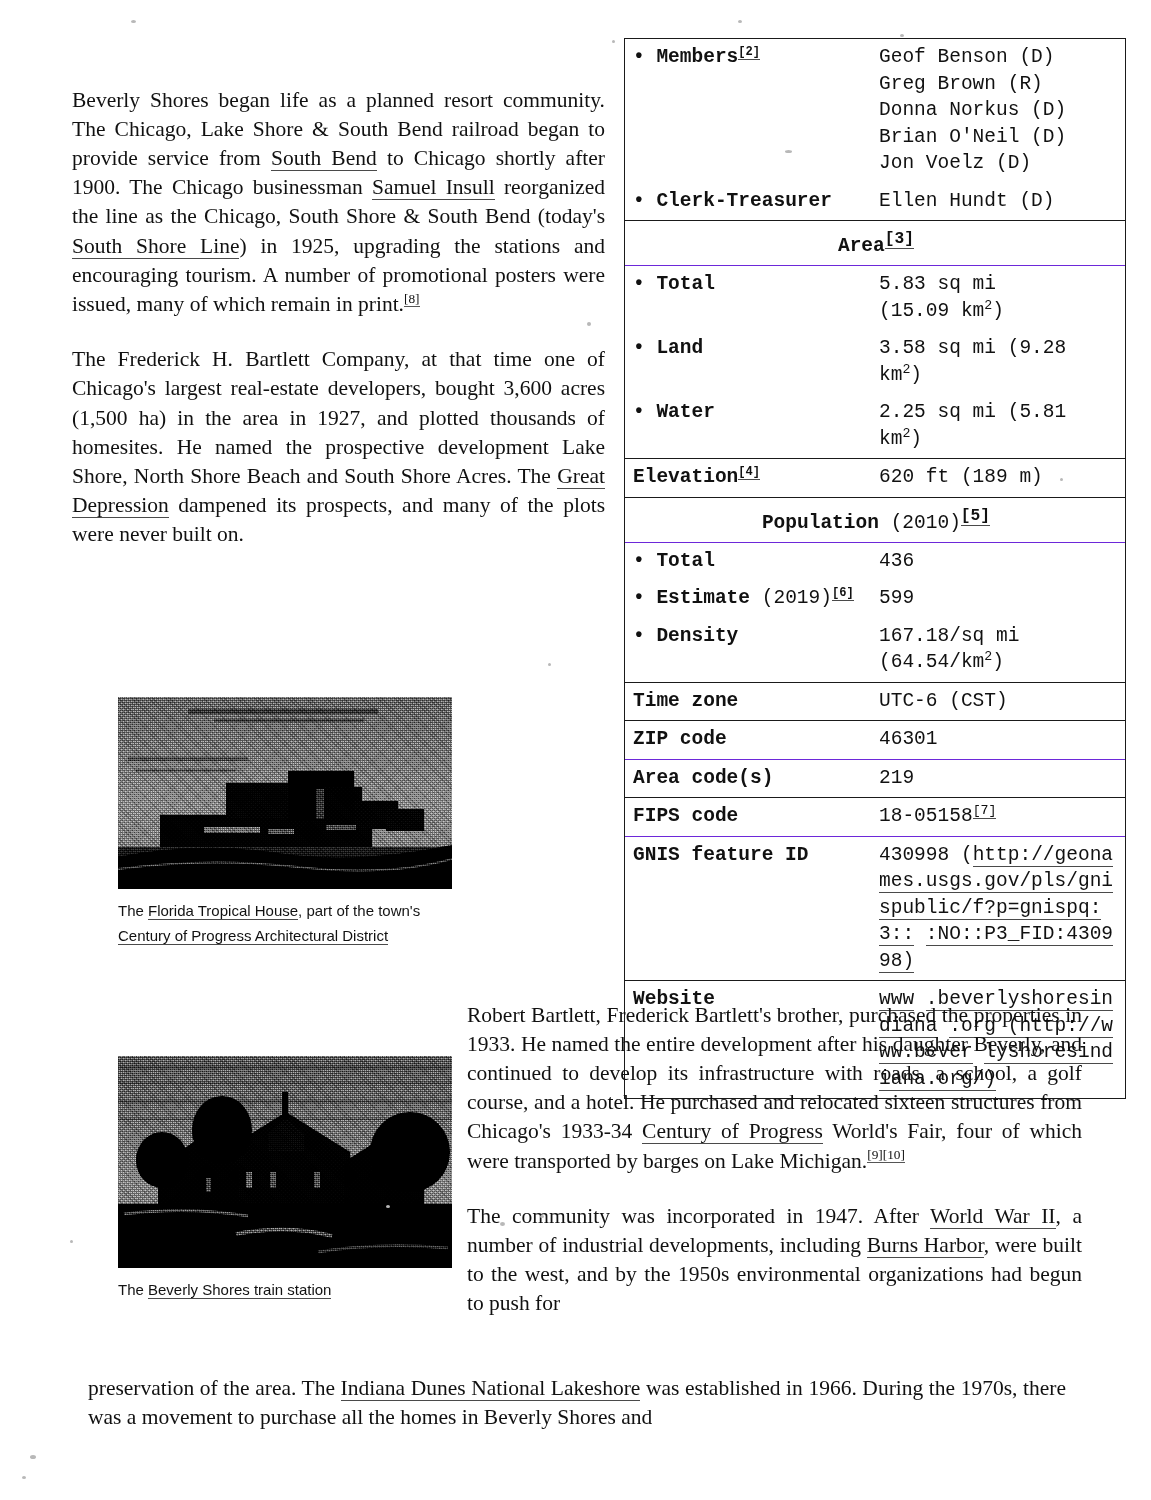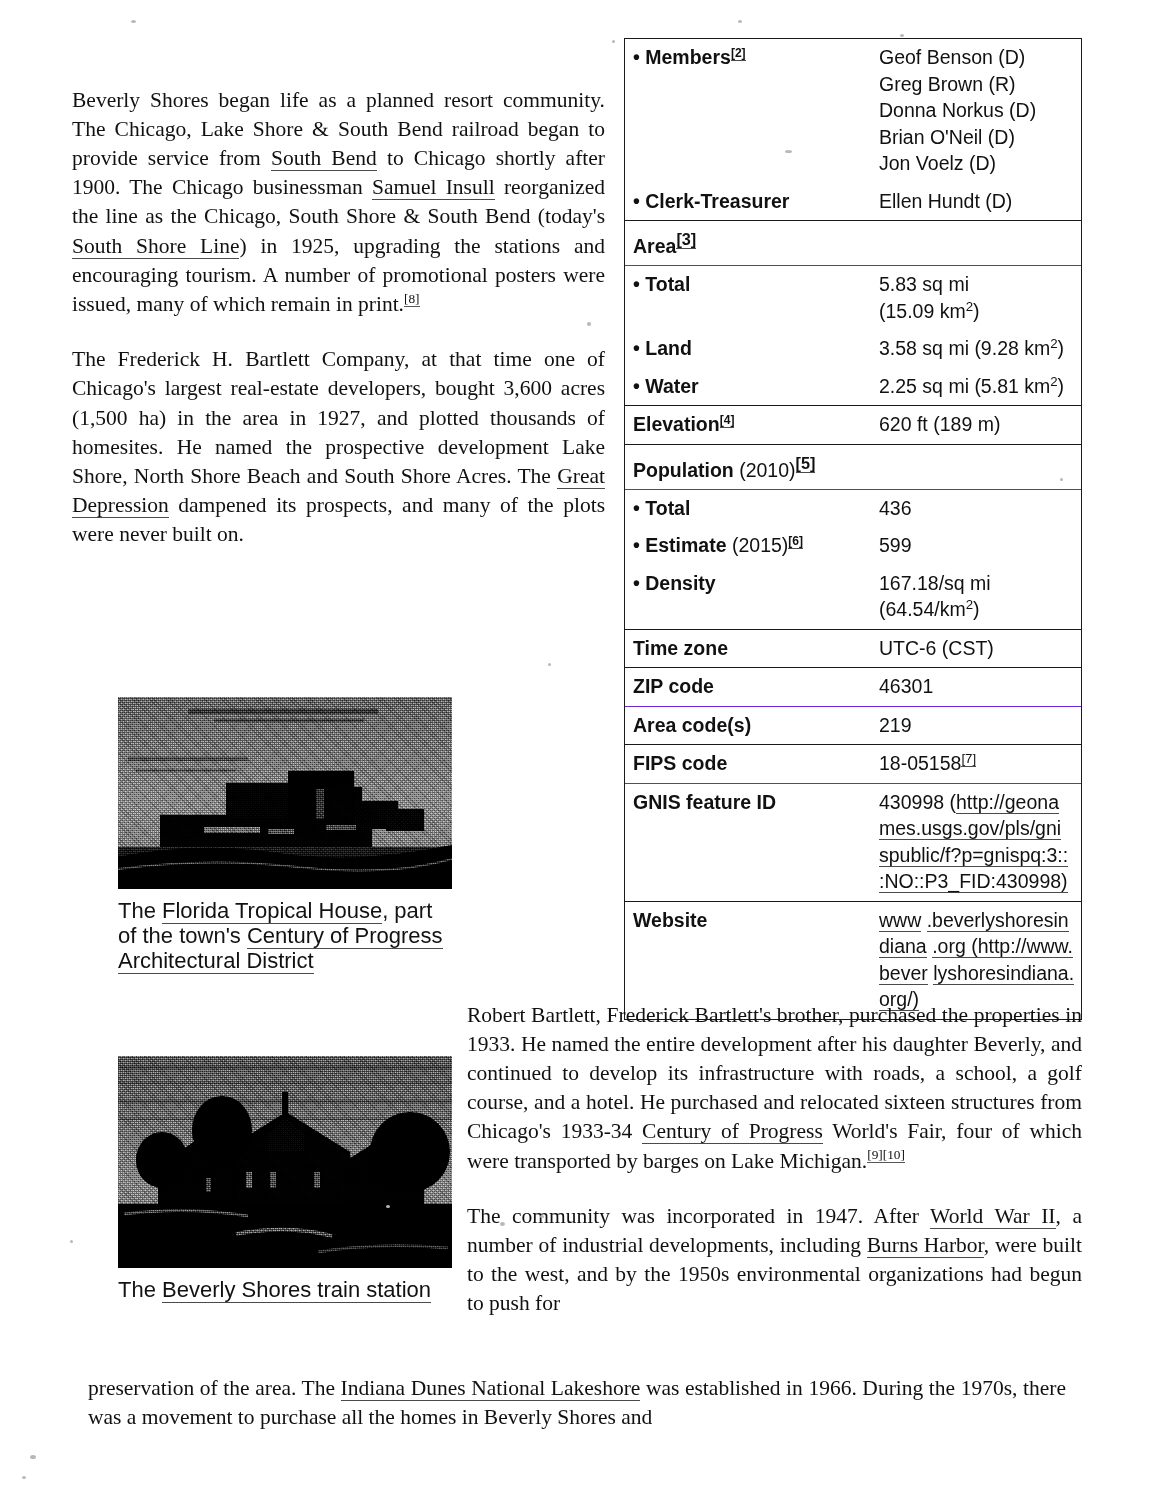--- a/index.html
+++ b/index.html
@@ -62,21 +62,21 @@
   .figure { position: absolute; left: 78px; }
   .figure .photo {
     display: block;
     position: relative;
     overflow: hidden;
     background: #8d8d8d;
     filter: contrast(118%) brightness(97%);
   }
   .caption {
     font-family: "Liberation Sans", "DejaVu Sans", sans-serif;
-    font-size: 22px;
+    font-size: 15px;
     line-height: 25px;
     color: #141414;
     margin-top: 9px;
     width: 330px;
   }
   .caption .wl { border-bottom: 1px solid #4a4a4a; }
 
   #fig-1 { top: 681px; }
   #fig-1 .photo { width: 334px; height: 192px; }
   #fig-2 { top: 1040px; }
@@ -100,24 +100,24 @@
       repeating-linear-gradient(-45deg, rgba(0,0,0,.22) 0 1px, rgba(255,255,255,.14) 1px 3px);
     mix-blend-mode: multiply;
     opacity: .8;
   }
 
   
   #infobox {
     position: absolute;
     left: 624px;
     top: 38px;
-    width: 458px;
+    width: 502px;
     border: 1.5px solid #1a1a1a;
     box-sizing: border-box;
-    font-family: Liberation Sans, sans-serif;
+    font-family: Liberation Mono, monospace;
     background: #ffffff;
   }
   #infobox table {
     width: 100%;
     border-collapse: collapse;
     table-layout: fixed;
   }
   #infobox td {
     vertical-align: top;
     padding: 5px 6px 6px 8px;
@@ -131,20 +131,21 @@
   }
   td.lbl.sub { padding-left: 20px; }
   td.lbl.sub::before {
     content: "\2022\00a0";
     font-weight: bold;
   }
   td.val { width: auto; }
   td.hdr {
     font-weight: bold;
     font-size: 20.5px;
+    text-align: center;
   }
   td.hdr .norm { font-weight: normal; }
   tr.sect > td { border-top: 1.5px solid #1a1a1a; }
   tr.thin > td { border-top: 1px solid #6d28d9; }
   .val .sup2 {
     font-size: .68em;
     vertical-align: super;
     line-height: 0;
   }
   .lbl .sup2 {
@@ -336,21 +337,21 @@
         <tr class="sect">
           <td class="hdr" colspan="2"><span>Population</span> <span class="norm">(2010)</span><sup class="sup2"><span class="wl">[5]</span></sup></td>
         </tr>
 
         <tr class="thin">
           <td class="lbl sub">Total</td>
           <td class="val">436</td>
         </tr>
 
         <tr>
-          <td class="lbl sub"><span>Estimate</span> <span style="font-weight:normal">(2015)</span><sup class="sup2"><span class="wl">[6]</span></sup></td>
+          <td class="lbl sub"><span>Estimate</span> <span style="font-weight:normal">(2019)</span><sup class="sup2"><span class="wl">[6]</span></sup></td>
           <td class="val">599</td>
         </tr>
 
         <tr>
           <td class="lbl sub">Density</td>
           <td class="val">
             <div>167.18/sq mi</div>
             <div>(64.54/km<span class="sup2">2</span>)</div>
           </td>
         </tr>

